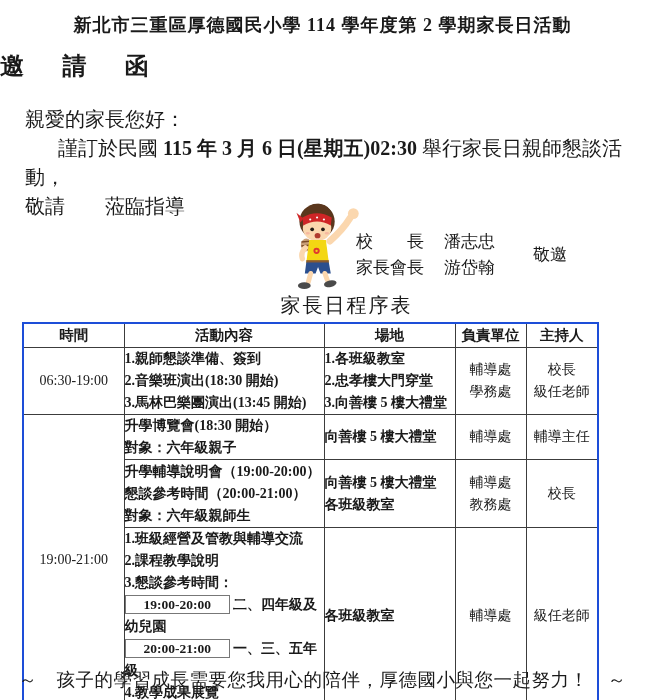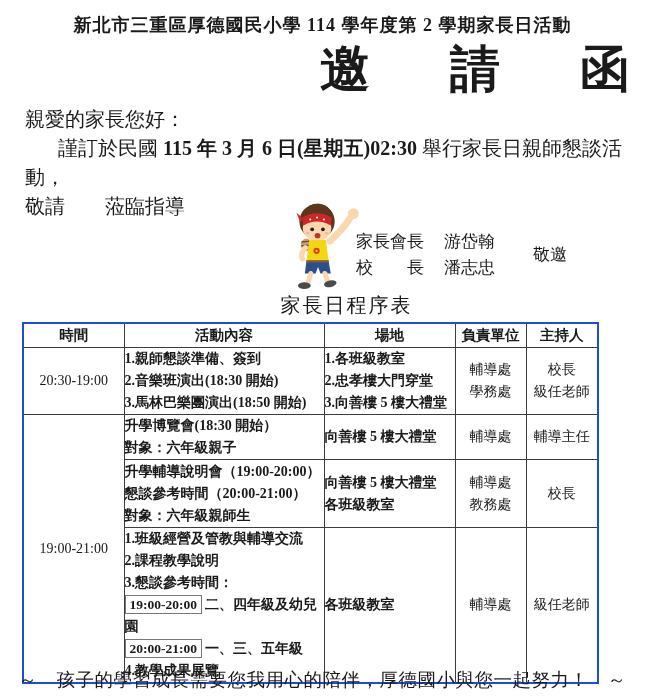--- a/index.html
+++ b/index.html
@@ -5,22 +5,22 @@
   html,body{margin:0;padding:0;background:#fff;}
   .doc{
     position:relative;width:645px;height:700px;background:#ffffff;
     font-family:"Liberation Serif","DejaVu Serif",serif;color:#1a1a1a;overflow:hidden;
   }
   .school-title{
     position:absolute;top:13px;left:0;width:100%;text-align:center;
     font-size:18px;font-weight:bold;letter-spacing:1px;
   }
   .invite-heading{
-    position:absolute;top:36px;left:0;width:100%;text-align:right;
-    font-size:50px;font-weight:bold;letter-spacing:0.30em;
+    position:absolute;top:50px;left:0;width:100%;text-align:left;
+    font-size:24px;font-weight:bold;letter-spacing:0.30em;
   }
   .body-block{
     position:absolute;left:25px;top:105px;width:600px;
     font-size:20px;line-height:29px;
   }
   .body-block p{margin:0;}
   .p-indent{text-indent:33px;}
   .bold{font-weight:bold;}
   .mascot{position:absolute;left:271px;top:195px;width:98px;height:98px;}
   .signature{position:absolute;left:356px;top:229px;font-size:17px;width:260px;}
@@ -43,21 +43,21 @@
   table.schedule th{height:23px;font-weight:bold;text-align:center;font-size:14.5px;}
   tbody tr:nth-child(1){height:66px;}
   tbody tr:nth-child(2){height:44px;}
   tbody tr:nth-child(3){height:68px;}
   tbody tr:nth-child(4){height:135px;margin-left:40px;}
   td.col-time,td.col-unit,td.col-host{text-align:center;}
   td.col-activities,td.col-venue{text-align:left;padding-left:8px;padding-right:2px;font-weight:bold;}
   .cell-line{line-height:22px;}
   .time-chip{
     display:inline-block;border:1px solid #777;line-height:17px;
-    padding:0 4px;margin-right:3px;font-size:13.5px;vertical-align:baseline;
+    padding:0 18px;margin-right:3px;font-size:13.5px;vertical-align:baseline;
   }
   .footer-slogan{
     position:absolute;top:667px;left:0;width:100%;text-align:center;
     font-size:18.5px;letter-spacing:0.5px;
   }
 </style>
 </head>
 <body>
 
 <div class="doc">
@@ -108,22 +108,22 @@
     <path d="M36 69 L59 69 L61 80 L50.5 80 L48 73.5 L45.5 80 L34.5 80 Z" fill="#2b4f8e"></path>
 
     <path d="M40.5 80 L38 89" stroke="#fbd7ae" stroke-width="5" stroke-linecap="round"></path>
     <path d="M55 80 L57.5 87" stroke="#fbd7ae" stroke-width="5" stroke-linecap="round"></path>
 
     <ellipse cx="34" cy="92.5" rx="6.5" ry="3.4" fill="#4a4a4a"></ellipse>
     <ellipse cx="60.5" cy="90.5" rx="6.5" ry="3.4" fill="#4a4a4a" transform="rotate(-12 60.5 90.5)"></ellipse>
   </svg>
 
   <div class="signature">
+    <div class="sig-row"><span>校　　長</span><span class="sig-name">潘志忠</span></div>
     <div class="sig-row"><span>家長會長</span><span class="sig-name">游岱翰</span></div>
-    <div class="sig-row"><span>校　　長</span><span class="sig-name">潘志忠</span></div>
     <div class="sig-invite">敬邀</div>
   </div>
 
   <div class="schedule-title">家長日程序表</div>
 
   <table class="schedule">
     <colgroup>
       <col style="width:101px">
         <col style="width:200px">
         <col style="width:131px">
@@ -134,25 +134,25 @@
       <tr>
         <th>時間</th>
         <th>活動內容</th>
         <th>場地</th>
         <th>負責單位</th>
         <th>主持人</th>
       </tr>
     </thead>
     <tbody id="schedule-body">
         <tr>
-          <td class="col-time" rowspan="1">20:30-19:00</td>
+          <td class="col-time" rowspan="1">06:30-19:00</td>
           <td class="col-activities">
             <div class="cell-line">1.親師懇談準備、簽到</div>
             <div class="cell-line">2.音樂班演出(18:30 開始)</div>
-            <div class="cell-line">3.馬林巴樂團演出(18:50 開始)</div>
+            <div class="cell-line">3.馬林巴樂團演出(13:45 開始)</div>
           </td>
           <td class="col-venue">
             <div class="cell-line">1.各班級教室</div>
             <div class="cell-line">2.忠孝樓大門穿堂</div>
             <div class="cell-line">3.向善樓 5 樓大禮堂</div>
           </td>
           <td class="col-unit">
             <div class="cell-line">輔導處</div>
             <div class="cell-line">學務處</div>
           </td>

